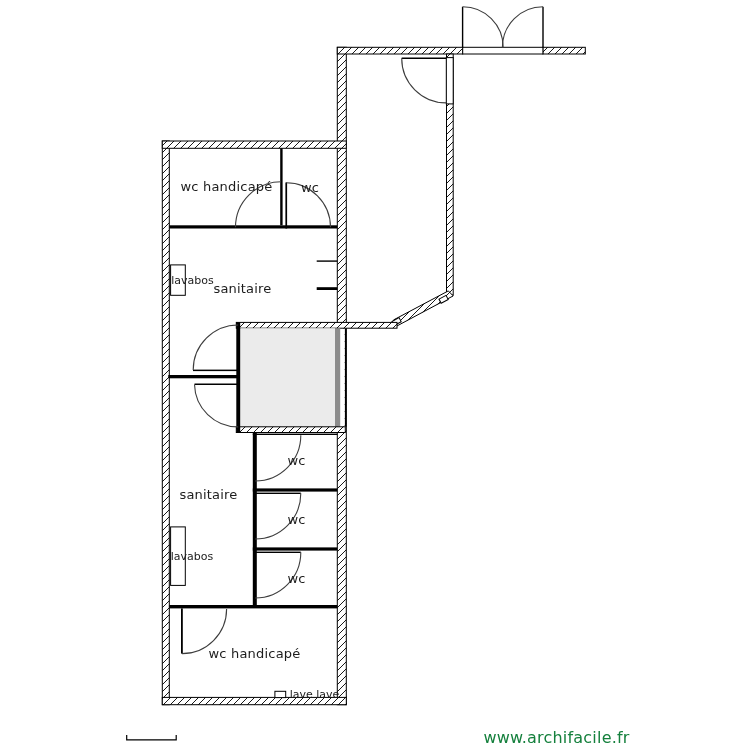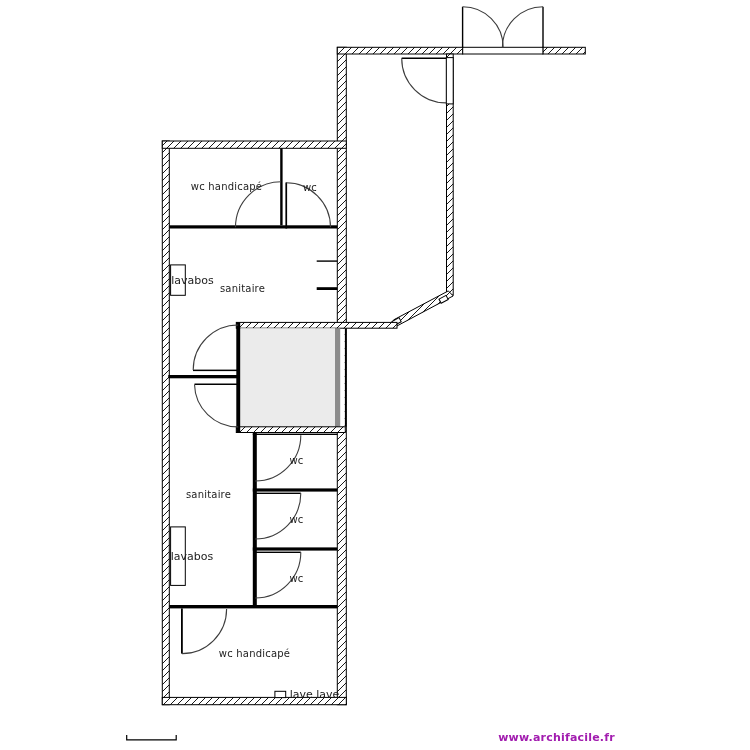--- a/index.html
+++ b/index.html
@@ -12,24 +12,24 @@
   }
   html,body{margin:0;padding:0;background:var(--background);}
   .stage{position:relative;width:750px;height:750px;background:var(--background);overflow:hidden;
          font-family:"DejaVu Sans","Liberation Sans",sans-serif;}
   svg{position:absolute;left:0;top:0;}
   .w{fill:url(#hatch);stroke:var(--wall-line);stroke-width:1;}
   .b{fill:var(--wall-line);stroke:none;}
   .arc{fill:none;stroke:var(--arc-line);stroke-width:1.1;}
   .fx{fill:#ffffff;stroke:var(--wall-line);stroke-width:1;}
   .lbl{position:absolute;transform:translate(-50%,-50%);white-space:nowrap;
-       font-size:10px;color:var(--text);letter-spacing:0.2px;}
+       font-size:13px;color:var(--text);letter-spacing:0.2px;}
   .sm{font-size:11px;letter-spacing:0;}
   .mono{font-family:"DejaVu Sans Mono","Liberation Mono",monospace;font-size:11px;margin-top:35px;}
-  .wm{font-size:11px;color:#a21caf;font-weight:bold;}
+  .wm{font-size:16px;color:#15803d;}
 </style>
 </head>
 <body>
 
 <div class="stage">
 
   <svg width="750" height="750" viewBox="0 0 750 750">
     <defs>
       <pattern id="hatch" width="7" height="7" patternUnits="userSpaceOnUse">
         <rect width="7" height="7" fill="#ffffff"></rect>

